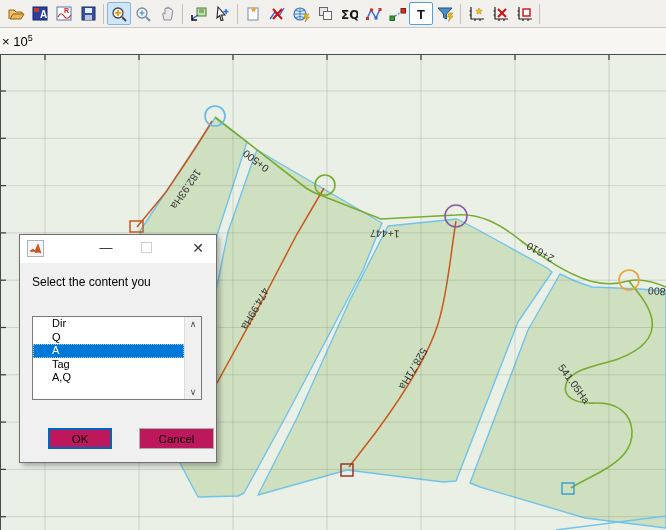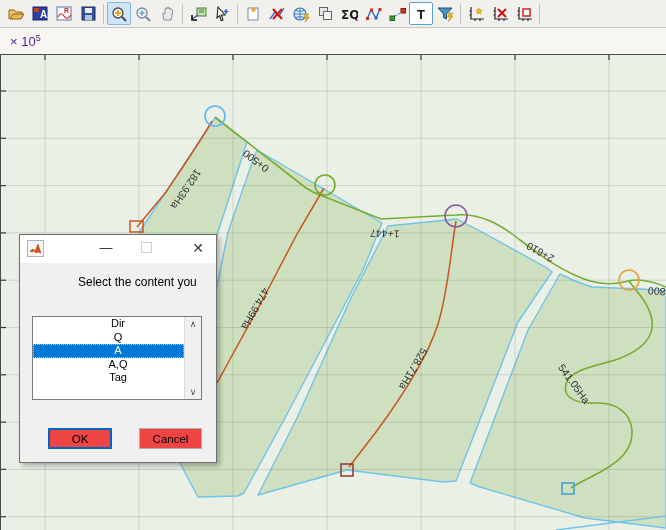--- a/index.html
+++ b/index.html
@@ -5,48 +5,48 @@
   html,body{margin:0;padding:0;}
   .screen{position:relative;width:666px;height:530px;background:#f7f6f3;font-family:"Liberation Sans",sans-serif;overflow:hidden;}
   
   .toolbar{position:absolute;left:0;top:0;width:666px;height:28px;background:#f2f0ed;border-bottom:1px solid #c9c7c3;display:flex;align-items:center;padding-left:4px;box-sizing:border-box;}
   .tbtn{width:24px;height:23px;display:flex;align-items:center;justify-content:center;border:1px solid transparent;border-radius:2px;box-sizing:border-box;flex:0 0 auto;}
   .tbtn.sel{background:#cfe6f8;border-color:#84b6dc;}
   .tbtn.sel2{background:#ffffff;border-color:#5a9fd4;}
   .tsep{width:1px;height:20px;background:#c4c2be;margin:0 3px;flex:0 0 auto;}
   .tbtn svg{display:block;}
   
-  .expo{position:absolute;left:10px;top:33px;font-size:13px;color:#4c1d95;}
+  .expo{position:absolute;left:2px;top:33px;font-size:13px;color:#000000;}
   .expo sup{font-size:9px;}
   
   .map{position:absolute;left:0;top:54px;width:666px;height:476px;}
   .maplabel{font-size:10.5px;fill:#303030;}
   .parcel{fill:var(--parcel-fill);stroke:var(--parcel-stroke);stroke-width:1.4;stroke-linejoin:round;}
   .grid line{stroke:rgba(105,115,105,0.22);stroke-width:1;}
   .tick{stroke:#3a3a3a;stroke-width:1.2;}
   .canal{fill:none;stroke:var(--canal-green);stroke-width:1.6;}
   .chan{fill:none;stroke:var(--channel-orange);stroke-width:1.5;}
   .bluline{fill:none;stroke:var(--parcel-stroke);stroke-width:1.4;}
   
   .dlg{position:absolute;left:19px;top:234px;width:198px;height:229px;background:#f0f0f0;border:1px solid #707070;box-shadow:3px 3px 5px rgba(0,0,0,0.28);box-sizing:border-box;}
   .dlg-title{position:relative;height:28px;background:#ffffff;}
   .dlg-ico{position:absolute;left:7px;top:5px;width:17px;height:17px;background:#f6f6f6;border:1px solid #aab4be;box-sizing:border-box;display:flex;align-items:center;justify-content:center;}
   .dlg-min{position:absolute;left:74px;top:1px;width:24px;height:24px;text-align:center;font-size:13px;color:#222;line-height:24px;}
   .dlg-max{position:absolute;left:121px;top:7px;width:11px;height:11px;border:1px solid #cfcfcf;box-sizing:border-box;}
   .dlg-close{position:absolute;left:164px;top:1px;width:28px;height:25px;text-align:center;font-size:14px;color:#333;line-height:25px;}
-  .dlg-text{position:absolute;left:12px;top:38px;font-size:12px;color:#000;line-height:18px;margin-left:46px;}
+  .dlg-text{position:absolute;left:12px;top:38px;font-size:12px;color:#000;line-height:18px;}
   .lbox{position:absolute;left:12px;top:81px;width:170px;height:84px;background:#fff;border:1px solid #7a7a7a;box-sizing:border-box;display:flex;}
   .lbox-items{flex:1;overflow:hidden;}
-  .li{height:13.6px;font-size:11px;line-height:13.6px;padding-left:19px;color:#000;white-space:nowrap;text-align:center;}
+  .li{height:13.6px;font-size:11px;line-height:13.6px;padding-left:19px;color:#000;white-space:nowrap;}
   .li.sel{background:var(--select-blue);color:#fff;outline:1px dotted #a8cbe8;outline-offset:-1px;}
   .vsb{width:16px;background:#f0f0f0;border-left:1px solid #dcdcdc;display:flex;flex-direction:column;justify-content:space-between;align-items:center;}
   .vsb span{font-size:9px;color:#505050;line-height:10px;padding:2px 0;}
-  .btn{position:absolute;top:193px;height:21px;background:#ef4444;font-size:11.5px;color:#000;display:flex;align-items:center;justify-content:center;box-sizing:border-box;}
+  .btn{position:absolute;top:193px;height:21px;background:#be185d;font-size:11.5px;color:#000;display:flex;align-items:center;justify-content:center;box-sizing:border-box;}
   .btn.ok{left:28px;width:64px;border:2px solid #0067b8;}
-  .btn.cancel{left:119px;width:63px;border:1px solid #adadad;}
+  .btn.cancel{left:119px;width:75px;border:1px solid #adadad;}
 </style>
 </head>
 <body>
 
 <div class="screen">
 
   <div class="toolbar">
     <div class="tbtn">
       <svg width="17" height="15">
           <path d="M1 13 L1 4 L6 4 L8 6 L14 6 L14 8" fill="#f3c465" stroke="#8a6418"></path>
@@ -281,22 +281,22 @@
       <div class="dlg-close">✕</div>
     </div>
     <div class="dlg-text">
       <div>Select the content you</div>
     </div>
     <div class="lbox">
       <div class="lbox-items">
         <div class="li">Dir</div>
         <div class="li">Q</div>
         <div class="li sel">A</div>
+        <div class="li">Tag</div>
         <div class="li">A,Q</div>
-        <div class="li">Tag</div>
       </div>
       <div class="vsb">
         <span>∧</span>
         <span>∨</span>
       </div>
     </div>
     <div class="btn ok">OK</div>
     <div class="btn cancel">Cancel</div>
   </div>
 

